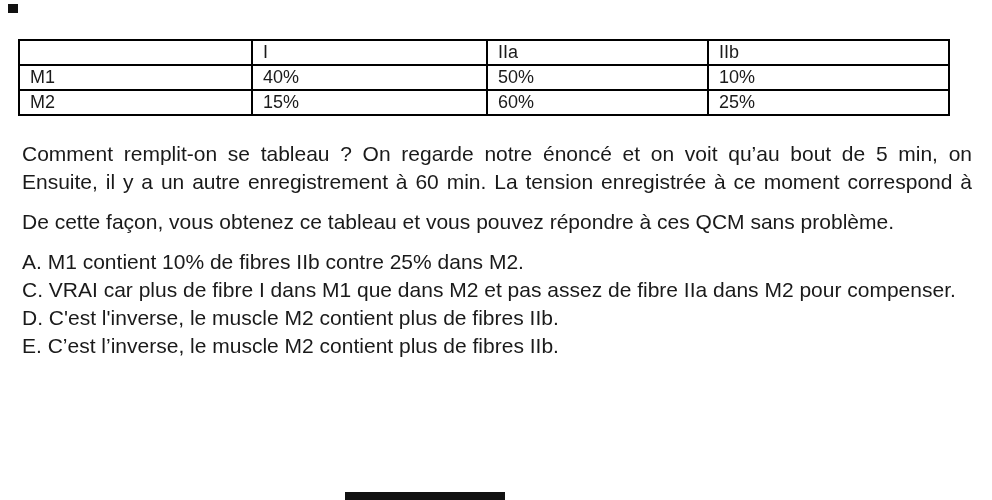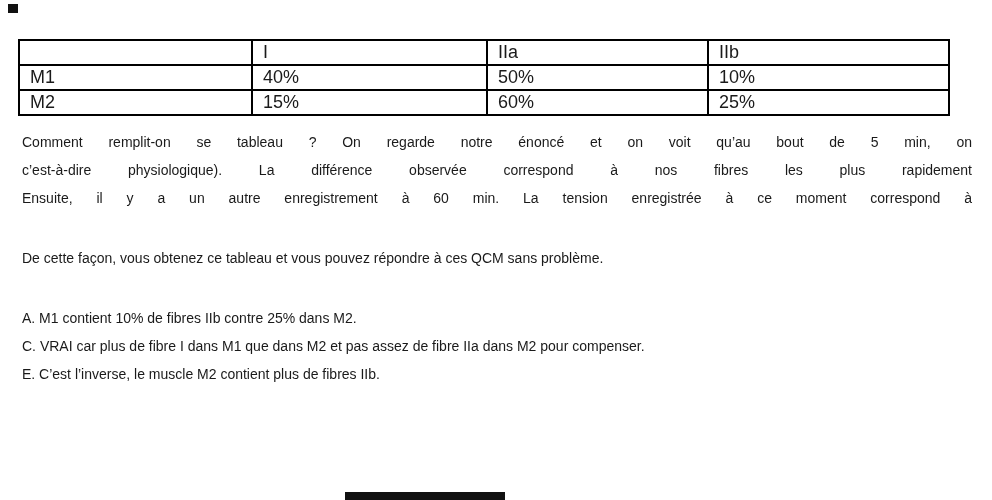--- a/index.html
+++ b/index.html
@@ -42,32 +42,32 @@
     white-space: nowrap;
     overflow: hidden;
   }
   col.c0 { width: 233px; }
   col.c1 { width: 235px; }
   col.c2 { width: 221px; }
   col.c3 { width: 241px; }
 
   
   .content {
-    position: absolute; left: 22px; top: 128px;
+    position: absolute; left: 22px; top: 140px;
     width: 950px;
-    font-size: 14px;
+    font-size: 21px;
     line-height: 28px;
   }
   .ln { display: block; white-space: nowrap; }
   .jline {
     white-space: normal;
     text-align: justify;
     text-align-last: justify;
   }
-  .gap-above { margin-top: 32px; }
+  .gap-above { margin-top: 12px; }
 </style>
 </head>
 <body>
 
 <div class="page">
 
   <div class="artifact-tl"></div>
 
   <table class="fiber-table">
     <colgroup>
@@ -95,34 +95,34 @@
         <td>60%</td>
         <td>25%</td>
       </tr>
     </tbody>
   </table>
 
   <div class="content">
 
     <div>
       <span class="ln jline">Comment remplit-on se tableau ? On regarde notre énoncé et on voit qu’au bout de 5 min, on</span>
-      <span class="ln jline">c’est-à-dire physiologique). La différence observée correspond à nos fibres les plus rapidement</span>
     </div>
 
     <div>
       <span class="ln jline">Ensuite, il y a un autre enregistrement à 60 min. La tension enregistrée à ce moment correspond à</span>
     </div>
 
     <div class="gap-above">
       <span class="ln">De cette façon, vous obtenez ce tableau et vous pouvez répondre à ces QCM sans problème.</span>
     </div>
 
     <div class="gap-above">
       <span class="ln">A. M1 contient 10% de fibres IIb contre 25% dans M2.</span>
       <span class="ln">C. VRAI car plus de fibre I dans M1 que dans M2 et pas assez de fibre IIa dans M2 pour compenser.</span>
+      <span class="ln">D. C'est l'inverse, le muscle M2 contient plus de fibres IIb.</span>
       <span class="ln">E. C’est l’inverse, le muscle M2 contient plus de fibres IIb.</span>
     </div>
 
   </div>
 
   <div class="artifact-bottom"></div>
 
 </div>
 
 </body></html>

